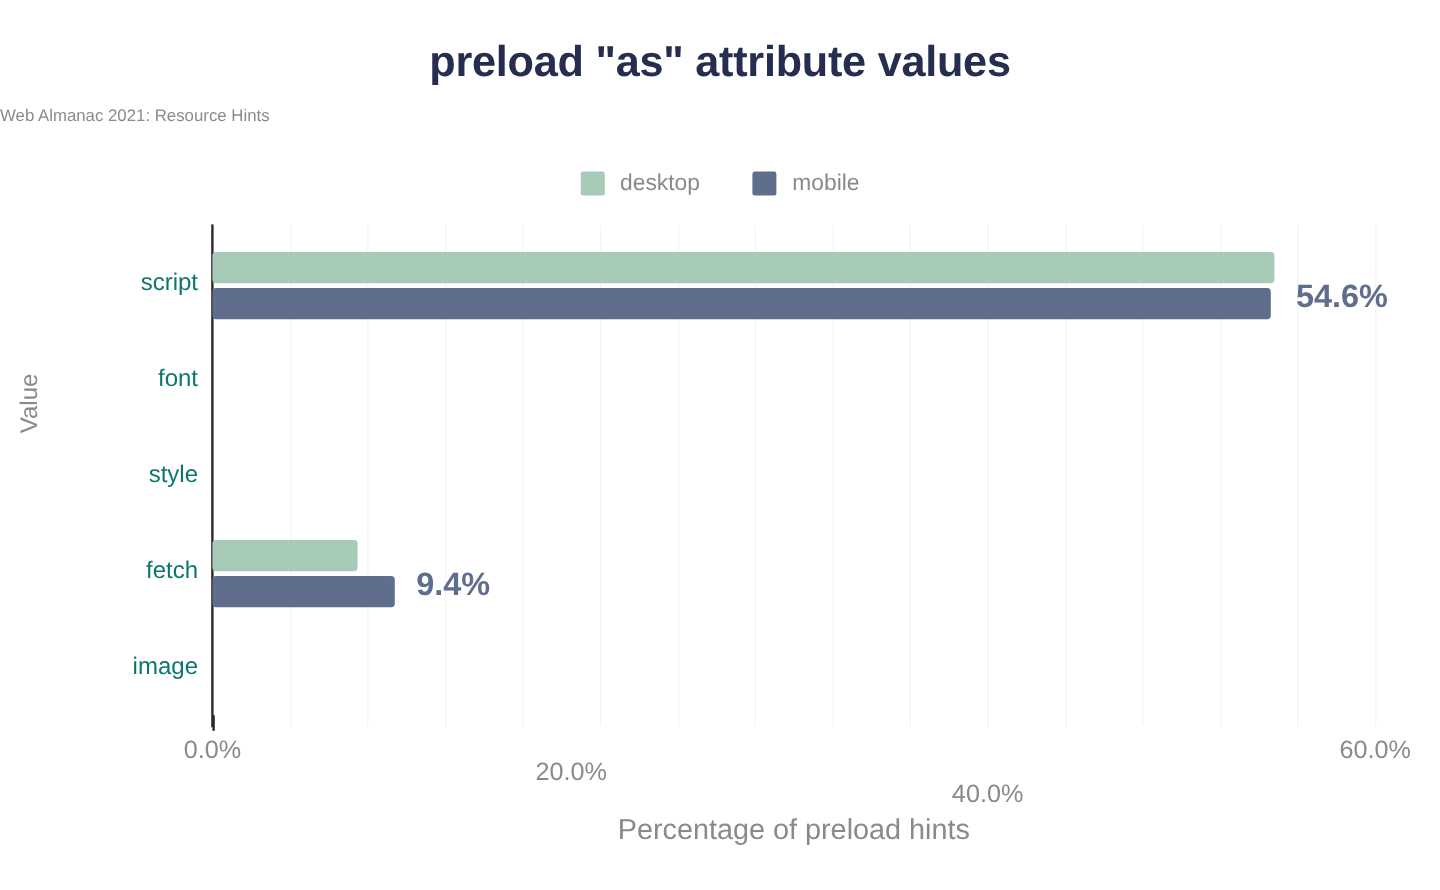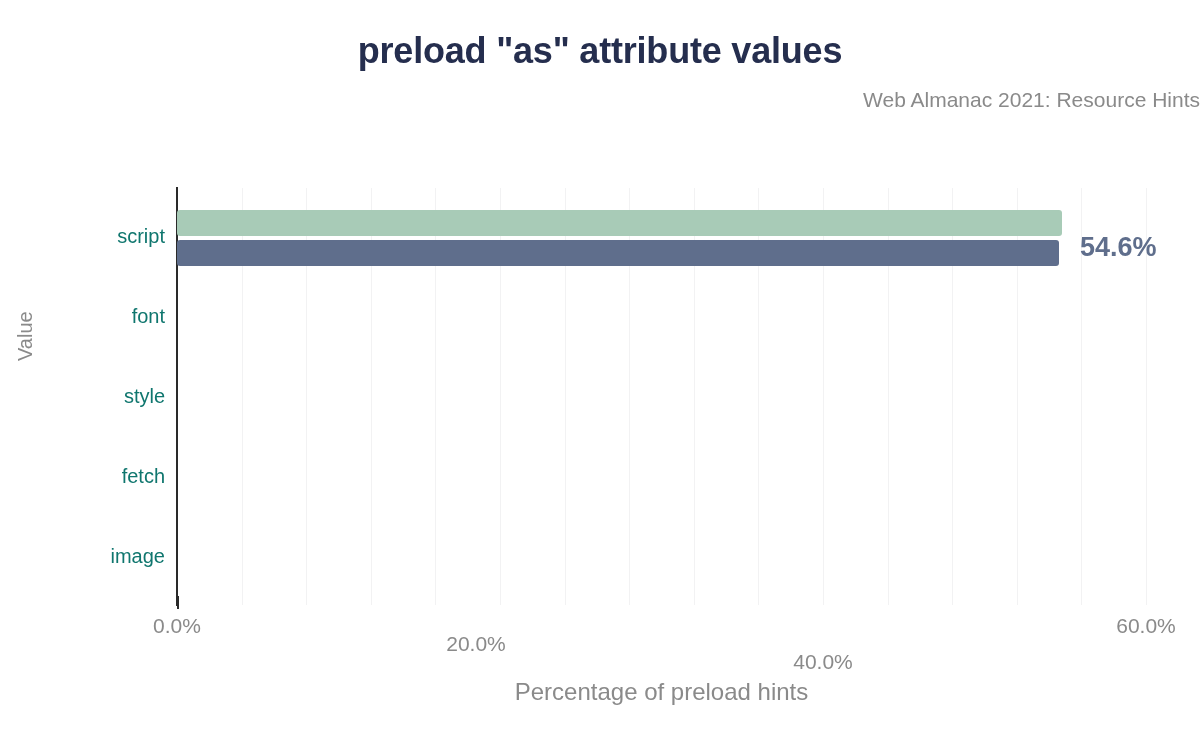--- a/index.html
+++ b/index.html
@@ -30,22 +30,22 @@
     font-size: 36px;
     font-weight: bold;
     color: #252e4e;
     letter-spacing: -0.2px;
   }
   .chart-subtitle {
     position: absolute;
     top: 88px;
     left: 0;
     width: 1200px;
-    text-align: right;
-    font-size: 21px;
+    text-align: left;
+    font-size: 14px;
     color: #8a8a8a;
     font-weight: normal;
   }
 
   
   .legend {
     position: absolute;
     top: 142px;
     left: 0;
     width: 1200px;
@@ -165,20 +165,30 @@
   }
 </style>
 </head>
 <body>
 
 <div id="chart-root">
 
   <div class="chart-title">preload "as" attribute values</div>
   <div class="chart-subtitle">Web Almanac 2021: Resource Hints</div>
 
+  <div class="legend">
+    <div class="legend-item">
+      <span class="legend-swatch" style="background: rgb(168, 203, 183);"></span>
+      <span class="legend-label">desktop</span>
+    </div>
+    <div class="legend-item">
+      <span class="legend-swatch" style="background: rgb(95, 110, 140);"></span>
+      <span class="legend-label">mobile</span>
+    </div>
+  </div>
 
   <div class="axis-line-y"></div>
 
   <div id="plot">
       <div class="gridline" style="left: 64.6px;"></div>
       <div class="gridline" style="left: 129.2px;"></div>
       <div class="gridline" style="left: 193.8px;"></div>
       <div class="gridline" style="left: 258.4px;"></div>
       <div class="gridline" style="left: 323px;"></div>
       <div class="gridline" style="left: 387.6px;"></div>
@@ -189,20 +199,25 @@
       <div class="gridline" style="left: 710.6px;"></div>
       <div class="gridline" style="left: 775.2px;"></div>
       <div class="gridline" style="left: 839.8px;"></div>
       <div class="gridline" style="left: 904.4px;"></div>
       <div class="gridline" style="left: 969px;"></div>
       <div class="bar-group" style="top: 22px; height: 56px;">
         <div class="bar desktop" title="desktop script: 54.8%" style="width: 885.02px; background: rgb(168, 203, 183);"></div>
         <div class="bar mobile" title="mobile script: 54.6%" style="width: 881.79px; background: rgb(95, 110, 140);"></div>
         <div class="data-label" style="color: rgb(95, 110, 140); left: 903.02px;">54.6%</div>
       </div>
+      <div class="bar-group" style="top: 262px; height: 56px;">
+        <div class="bar desktop" title="desktop fetch: 7.5%" style="width: 121.125px; background: rgb(168, 203, 183);"></div>
+        <div class="bar mobile" title="mobile fetch: 9.4%" style="width: 151.81px; background: rgb(95, 110, 140);"></div>
+        <div class="data-label" style="color: rgb(95, 110, 140); left: 169.81px;">9.4%</div>
+      </div>
     </div>
 
   <div id="axis-layer">
       <div class="cat-label" style="left: 15px; top: 225px;">script</div>
       <div class="cat-label" style="left: 15px; top: 305px;">font</div>
       <div class="cat-label" style="left: 15px; top: 385px;">style</div>
       <div class="cat-label" style="left: 15px; top: 465px;">fetch</div>
       <div class="cat-label" style="left: 15px; top: 545px;">image</div>
       <div class="x-tick" style="left: 177px;">0.0%</div>
       <div class="x-tick-mark" style="left: 177px;"></div>

